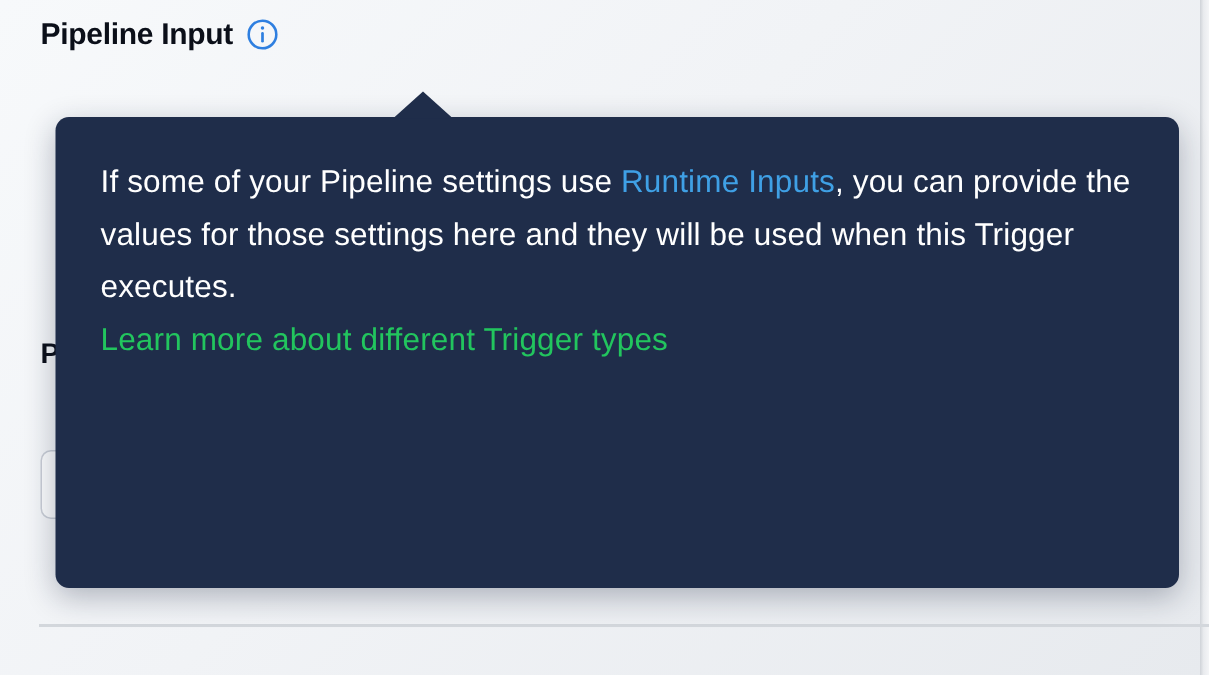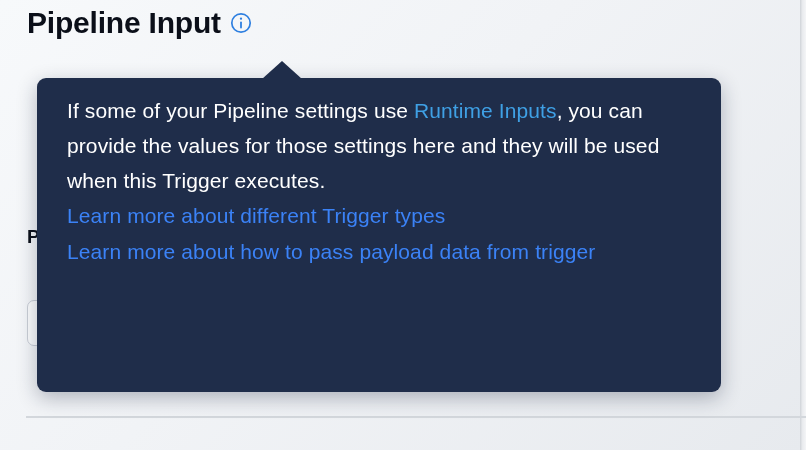--- a/index.html
+++ b/index.html
@@ -36,21 +36,21 @@
   .page-title-row {
     position: absolute;
     top: 8px;
     left: 27px;
     display: flex;
     align-items: center;
     gap: 9px;
     z-index: 3;
   }
   .page-title {
-    font-size: 30px;
+    font-size: 20px;
     font-weight: bold;
     color: #0b0f19;
     letter-spacing: -0.2px;
     line-height: 30px;
     white-space: nowrap;
   }
   .info-icon {
     display: inline-flex;
     align-items: center;
     justify-content: center;
@@ -92,26 +92,26 @@
     height: 2px;
     background: #d3d7dc;
     z-index: 1;
   }
 
   
   .tooltip {
     position: absolute;
     left: 37px;
     top: 78px;
-    width: 684px;
+    width: 749px;
     height: 314px;
     background: #1f2d4a;
     border-radius: 9px;
     box-sizing: border-box;
-    padding: 15px 30px 24px 30px;
+    padding: 26px 30px 24px 30px;
     box-shadow: 0 6px 20px rgba(20, 30, 55, 0.30);
     z-index: 5;
   }
   .tooltip-arrow {
     position: absolute;
     left: 225px;
     top: -17px;
     width: 0;
     height: 0;
     border-left: 20px solid transparent;
@@ -127,21 +127,21 @@
   .tip-para {
     margin: 0;
   }
   .tip-inline-link {
     color: #3fa0e5;
     text-decoration: none;
     cursor: pointer;
   }
   .tip-link {
     display: block;
-    color: #3b82f6;
+    color: #22c55e;
     font-size: 21px;
     line-height: 36px;
     text-decoration: none;
     cursor: pointer;
     white-space: nowrap;
   }
 </style>
 </head>
 <body>
 
@@ -165,18 +165,17 @@
 
   <div class="tooltip">
     <div class="tooltip-arrow"></div>
 
     <div class="tip-text">
 
       <p class="tip-para"><span>If some of your Pipeline settings use </span><a class="tip-inline-link">Runtime Inputs</a><span>, you can provide the values for those settings here and they will be used when this Trigger executes.</span></p>
 
 
       <a class="tip-link">Learn more about different Trigger types</a>
-      <a class="tip-link">Learn more about how to pass payload data from trigger</a>
     </div>
   </div>
 
   <div class="page-right-edge"></div>
 </div>
 
 </body></html>

